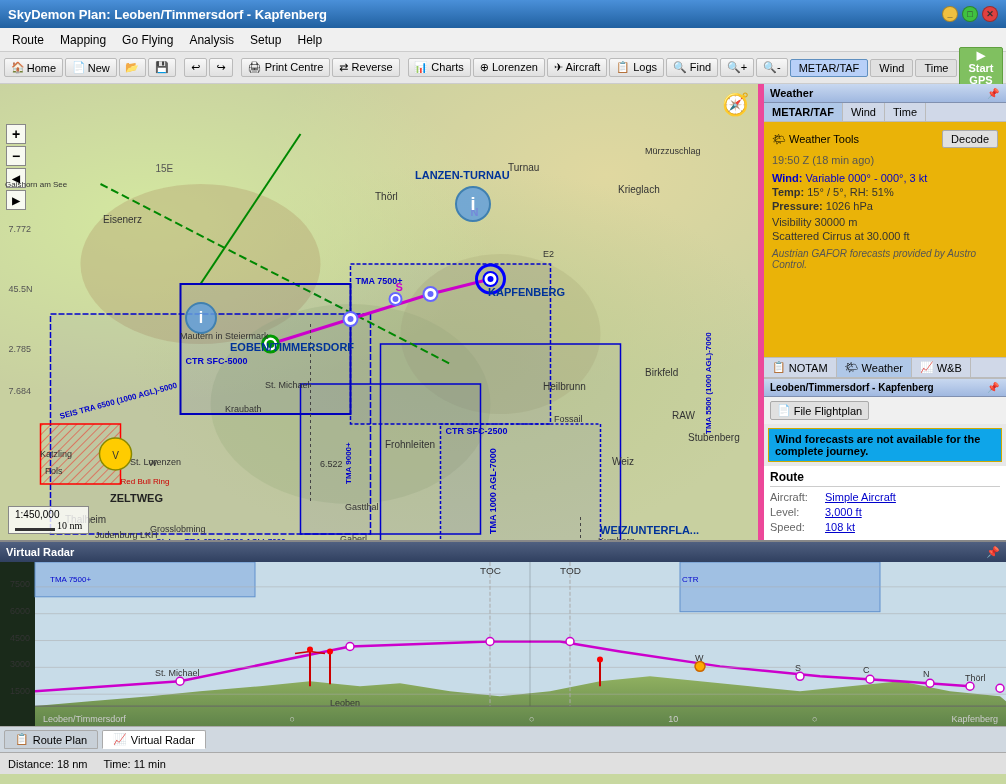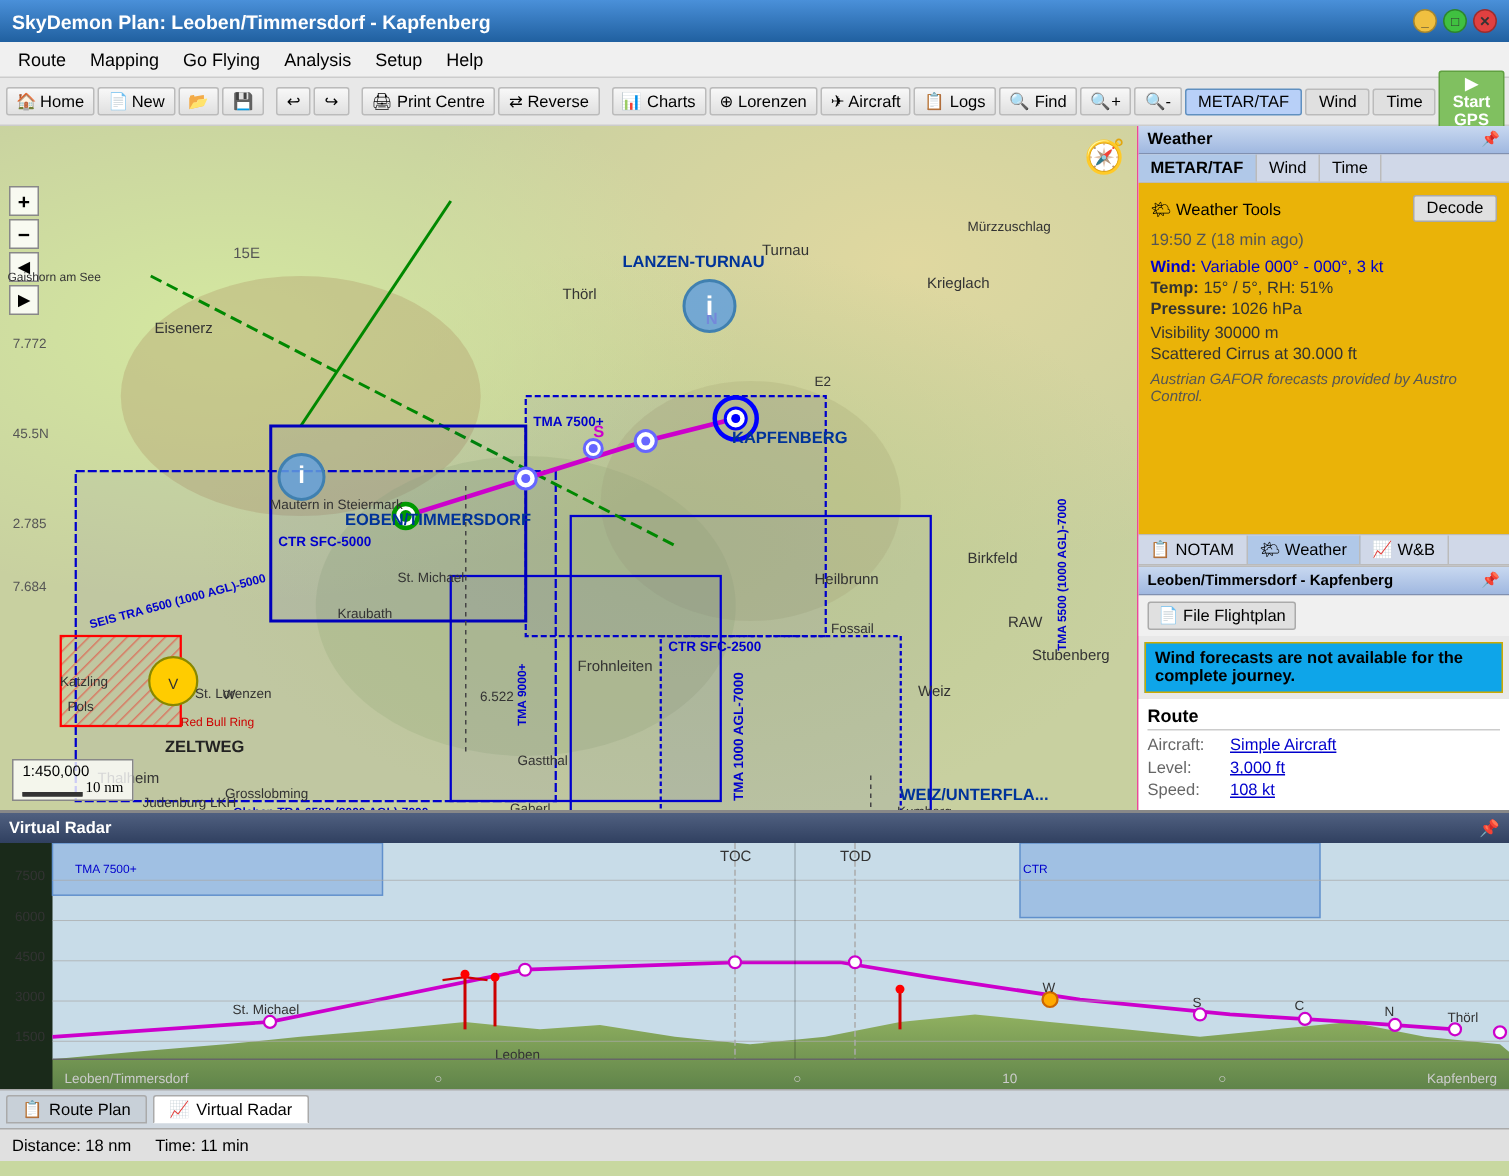--- a/index.html
+++ b/index.html
@@ -126,21 +126,21 @@
       background: rgba(255,255,255,0.8);
       padding: 2px 6px;
       font-size: 10px;
       border: 1px solid #888;
     }
 
     
     #right-panel {
       width: 248px;
       background: #e8e8e8;
-      border-left: 1px solid #ec4899;
+      border-left: 6px solid #ec4899;
       display: flex;
       flex-direction: column;
       overflow: hidden;
     }
 
     
     .panel-header {
       background: linear-gradient(to bottom, #c8d8f0, #a0b8e0);
       border-bottom: 1px solid #8090b0;
       padding: 3px 6px;

